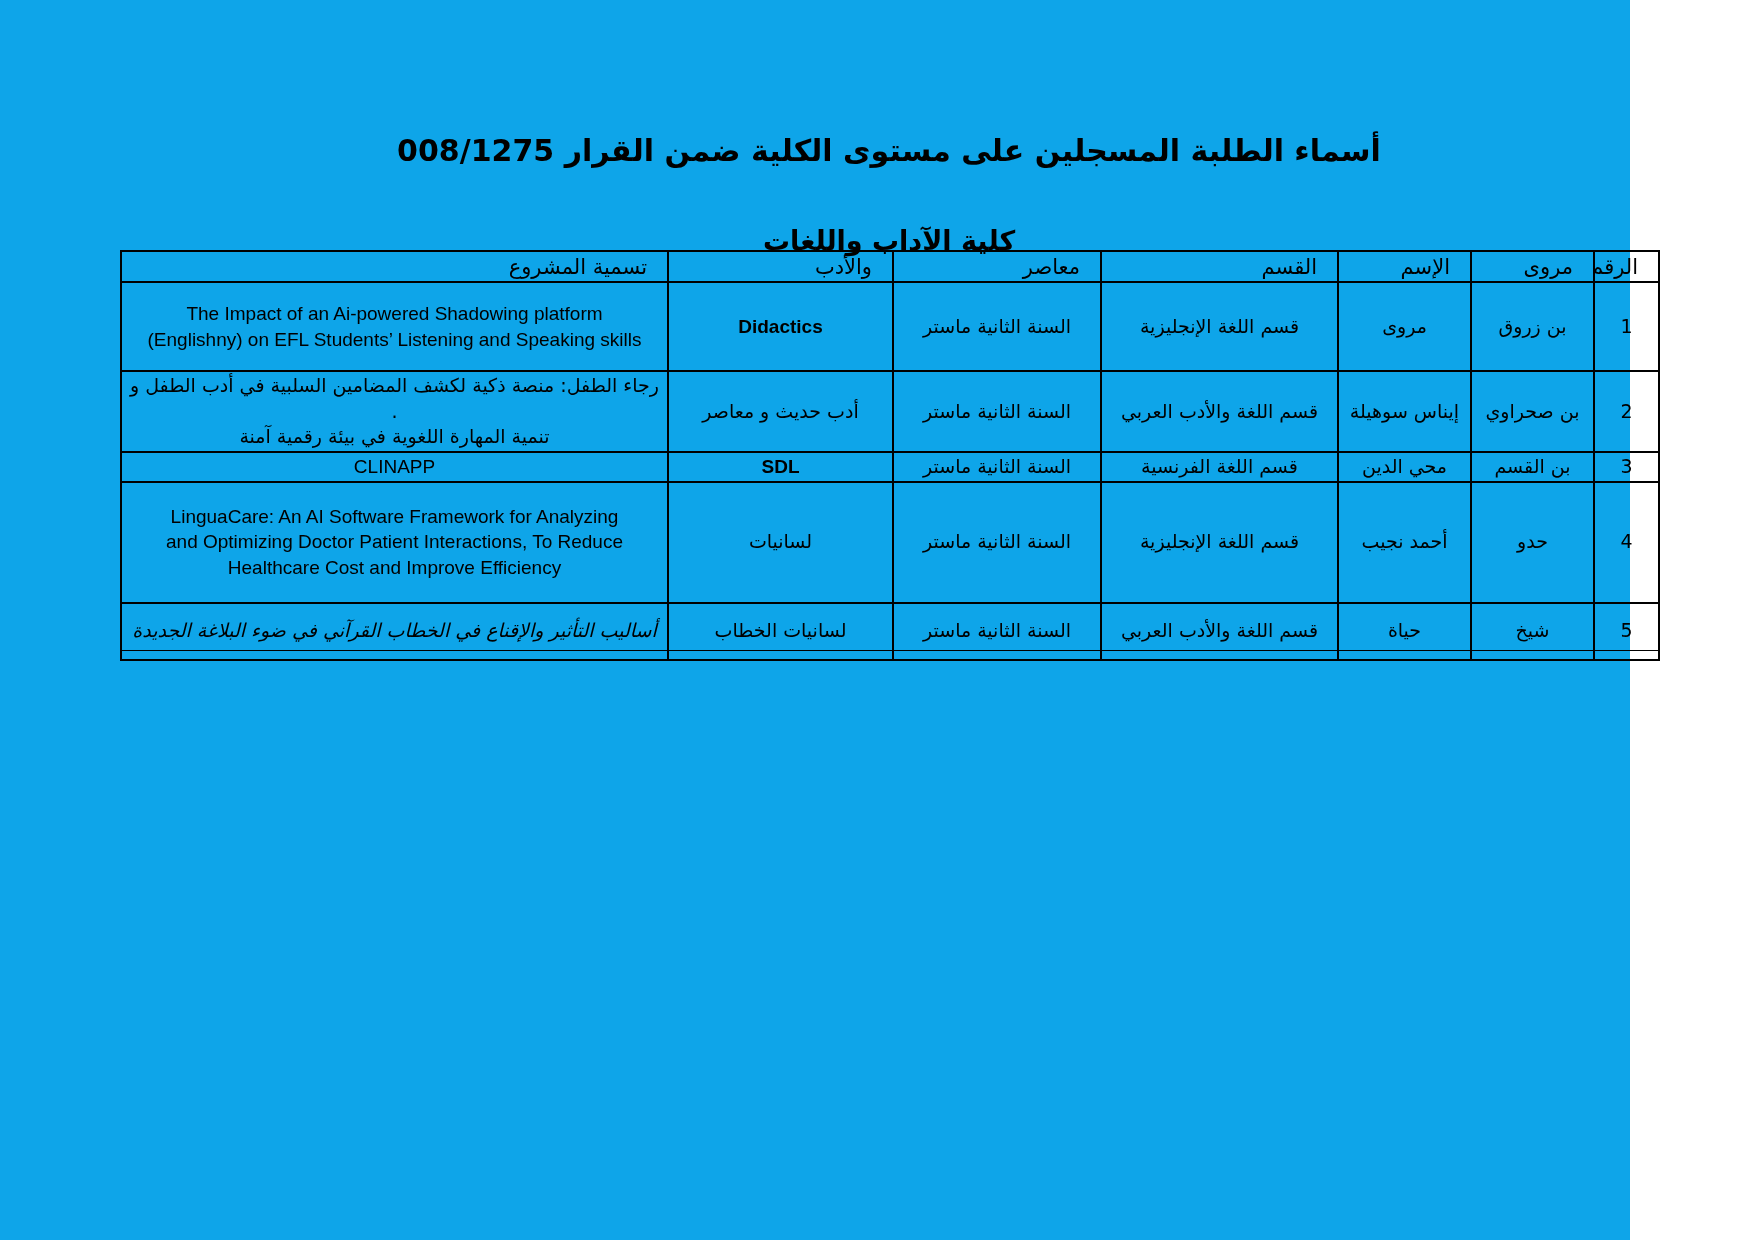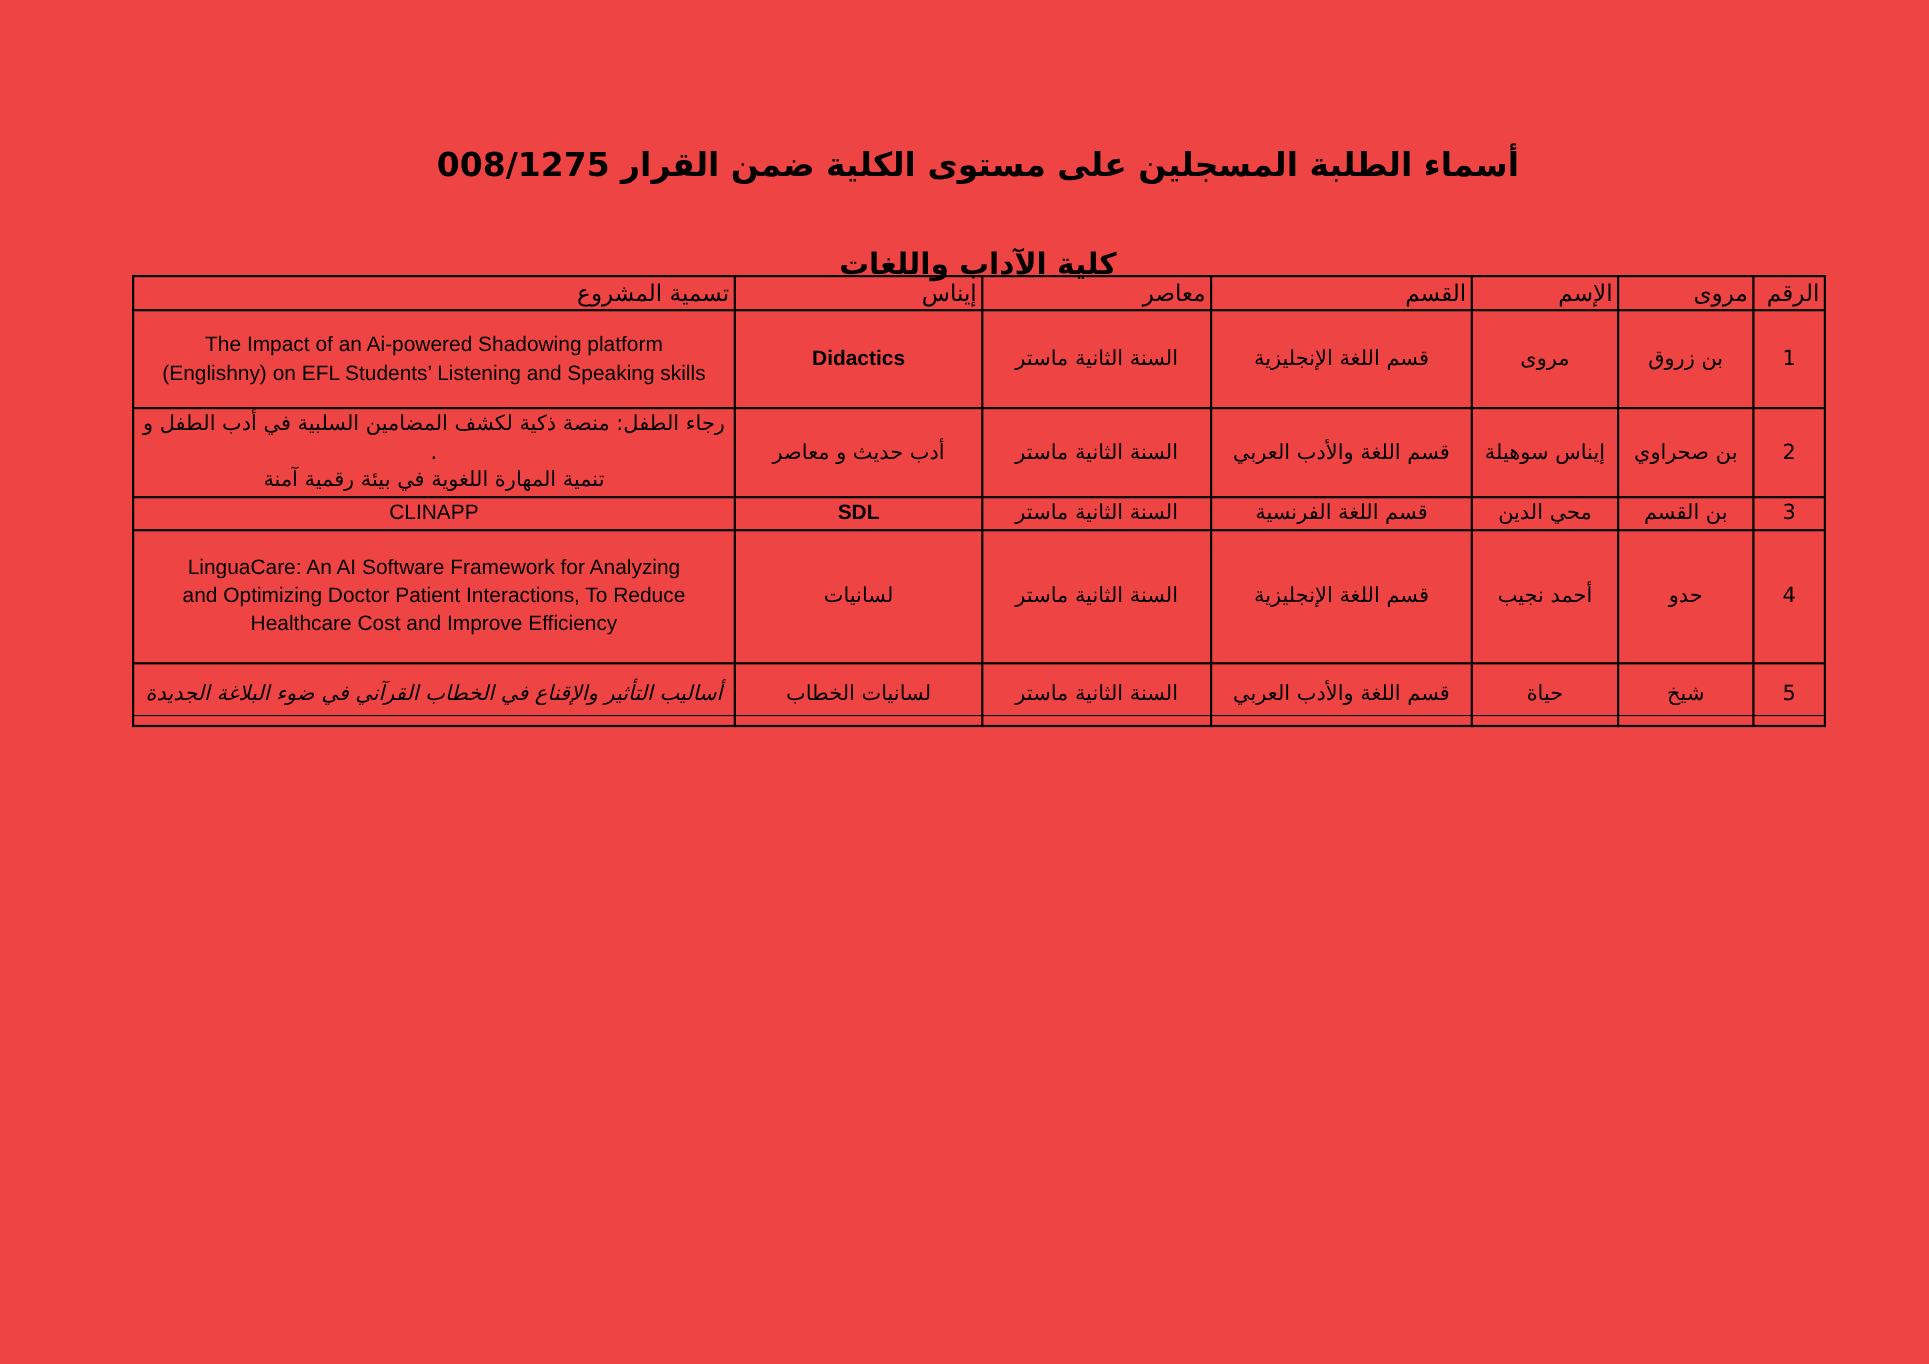--- a/index.html
+++ b/index.html
@@ -1,20 +1,20 @@
 <!DOCTYPE html>
 <html lang="ar"><head>
 <meta charset="utf-8">
 <style>
   * { margin:0; padding:0; box-sizing:border-box; }
   html,body { background:#ffffff; }
   .page {
     position:relative;
-    width:1754px; height:1240px;
-    background:#ef4444;
+    width:1630px; height:1240px;
+    background:#0ea5e9;
     font-family:"DejaVu Sans", sans-serif;
     color:#000000;
   }
   .title-block {
     position:absolute;
     left:120px; top:128px; width:1538px;
     text-align:center;
     direction:rtl;
   }
   .doc-title {
@@ -31,21 +31,21 @@
     direction:rtl;
   }
   table.students th, table.students td {
     border:2px solid #000000;
     overflow:hidden;
   }
   table.students th {
     font-weight:normal;
     font-size:21px;
     text-align:right;
-    padding:1px 4px;
+    padding:1px 20px;
     white-space:nowrap;
   }
   table.students td {
     font-size:19px;
     text-align:center;
     vertical-align:middle;
     padding:1px 3px;
     line-height:1.35;
   }
   tr.hdr { height:31px; }
@@ -98,21 +98,21 @@
         <col style="width:225px">
       <col style="width:547px">
     </colgroup>
     <tbody>
         <tr class="hdr">
       <th>الرقم</th>
       <th>مروى</th>
       <th>الإسم</th>
       <th>القسم</th>
       <th>معاصر</th>
-      <th>إيناس</th>
+      <th>والأدب</th>
       <th>تسمية المشروع</th>
     </tr>
 
     <tr class="r1">
       <td>1</td>
       <td>بن زروق</td>
       <td>مروى</td>
       <td>قسم اللغة الإنجليزية</td>
       <td>السنة الثانية ماستر</td>
       <td class="latin-center">Didactics</td>

